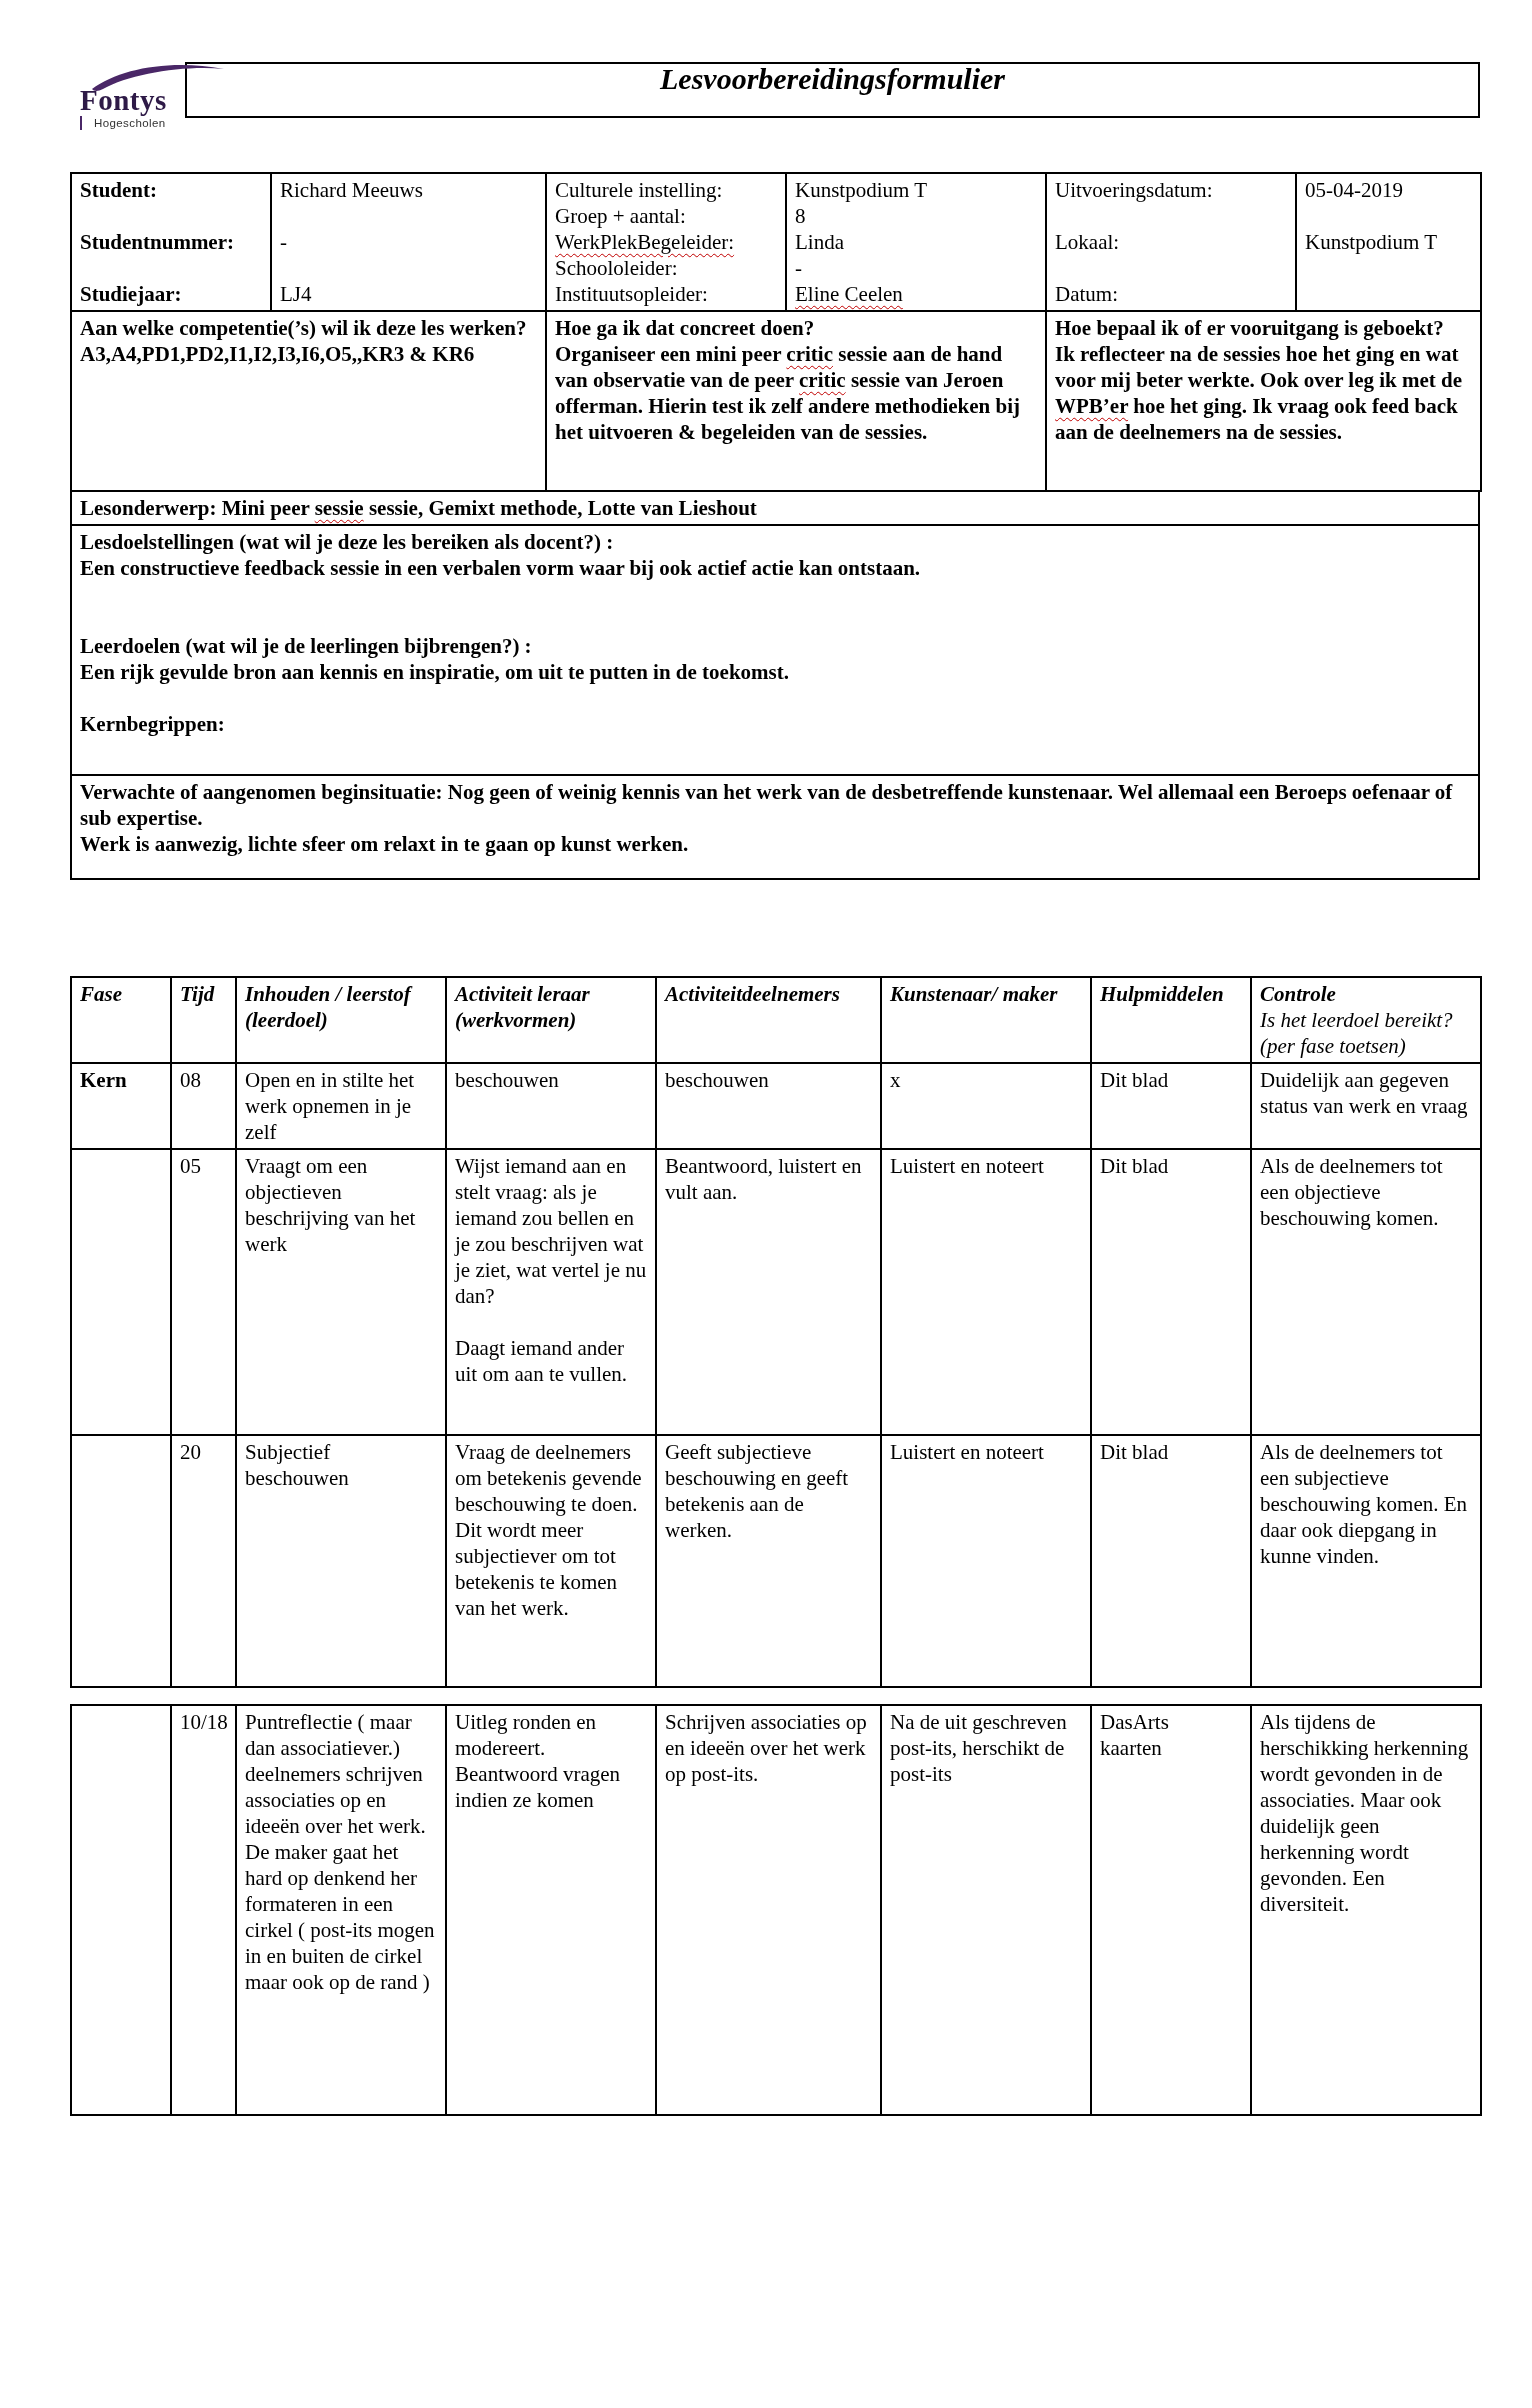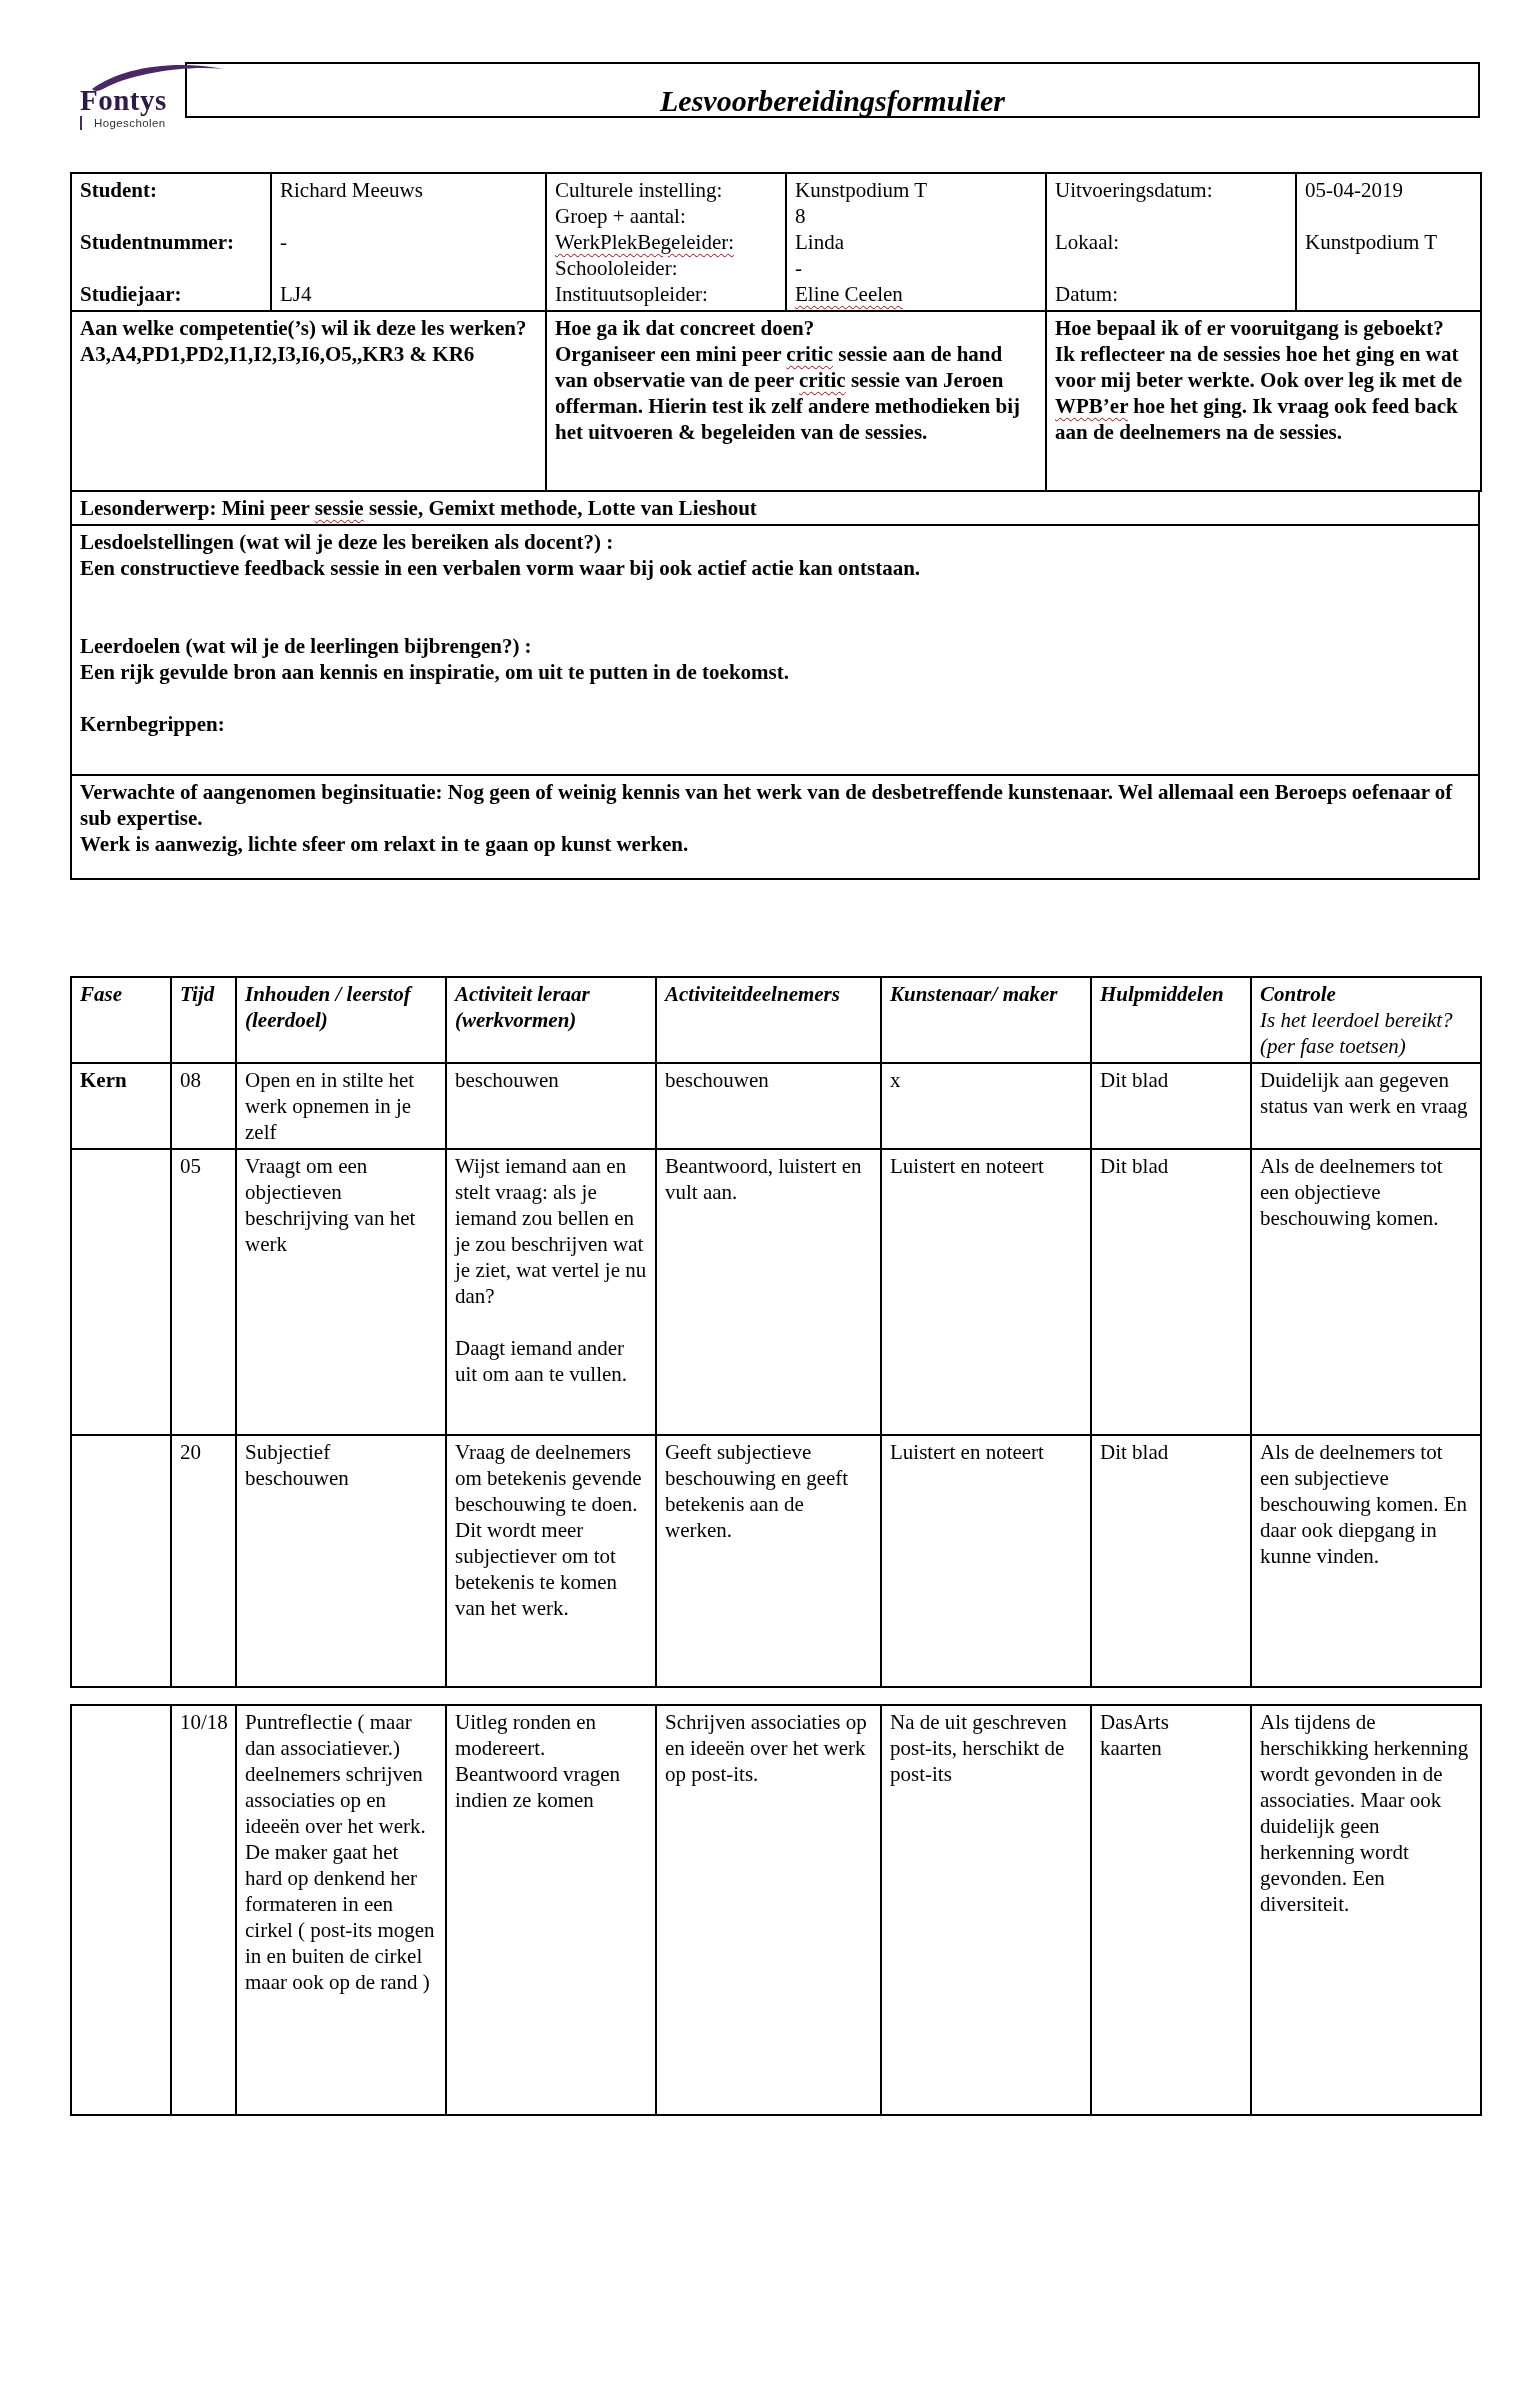--- a/index.html
+++ b/index.html
@@ -10,21 +10,21 @@
   .content{width:1410px}
 
   
   .header{position:relative;height:96px}
   .logo{position:absolute;left:10px;top:0;width:170px}
   .logo svg{display:block;margin-left:8px}
   .brand{font-size:29px;font-weight:bold;color:#2e1a47;letter-spacing:.5px;margin-top:-7px;line-height:30px}
   .logo-sub{display:flex;align-items:center;gap:12px;margin-top:1px}
   .logo-bar{width:2px;height:14px;background:#4a2767}
   .logo-subtext{font-family:"Liberation Sans",sans-serif;font-size:11.5px;color:#333;letter-spacing:.4px;line-height:14px}
-  .title-box{margin-left:115px;height:56px;border:2px solid #000;display:flex;align-items:flex-end;justify-content:center;margin-top:24px;box-sizing:border-box}
+  .title-box{margin-left:115px;height:56px;border:2px solid #000;display:flex;align-items:flex-start;justify-content:center;margin-top:24px;box-sizing:border-box}
   .title-box h1{font-size:30px;font-style:italic;font-weight:bold;margin:0;line-height:30px}
 
   
   table{border-collapse:collapse;table-layout:fixed;width:1410px}
   td,th{border:2px solid #000;vertical-align:top;padding:3px 8px;text-align:left;font-weight:normal;overflow:hidden}
   .b{font-weight:bold}
   .pre{white-space:pre-line}
   .sp{text-decoration-line:underline;text-decoration-style:wavy;text-decoration-color:#c00000;text-decoration-thickness:1.4px;text-underline-offset:4px}
 
   .info-table{margin-top:14px}

